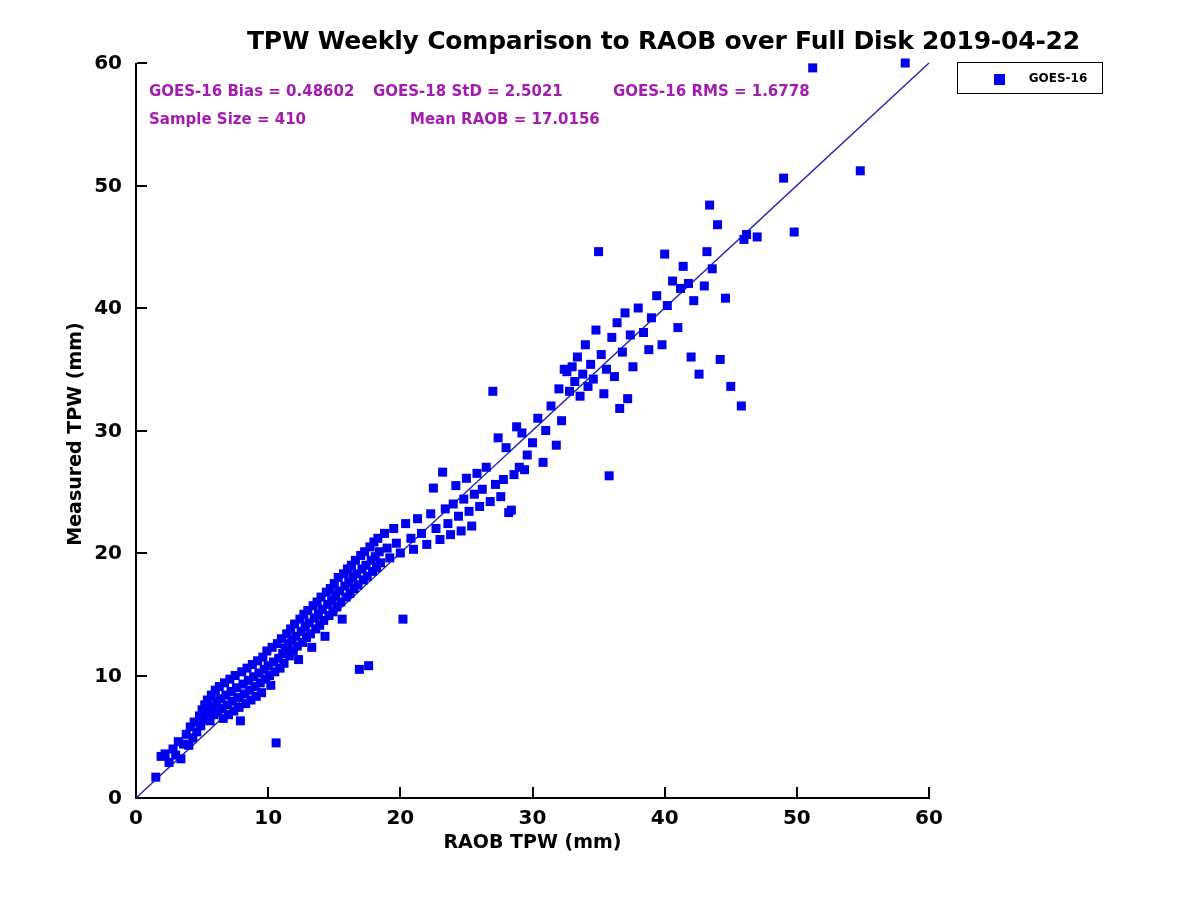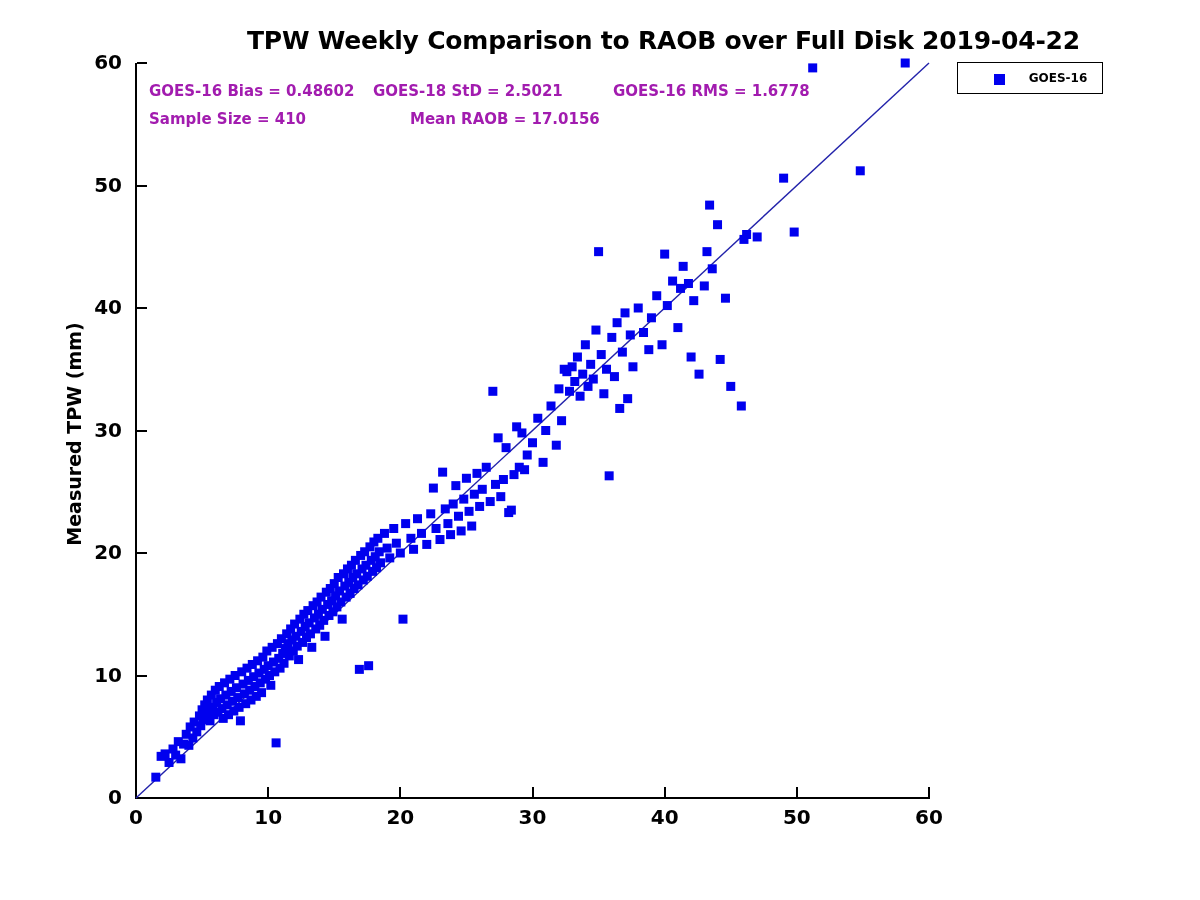--- a/index.html
+++ b/index.html
@@ -475,20 +475,21 @@
         <rect x="742.11" y="230" width="9" height="9" fill="#0000ee"></rect>
         <rect x="752.6833333333333" y="232.45000000000005" width="9" height="9" fill="#0000ee"></rect>
         <rect x="779.1166666666667" y="173.64999999999998" width="9" height="9" fill="#0000ee"></rect>
         <rect x="789.6899999999999" y="227.54999999999995" width="9" height="9" fill="#0000ee"></rect>
         <rect x="808.1933333333334" y="63.39999999999998" width="9" height="9" fill="#0000ee"></rect>
         <rect x="855.7733333333333" y="166.29999999999995" width="9" height="9" fill="#0000ee"></rect>
         <rect x="900.71" y="58.5" width="9" height="9" fill="#0000ee"></rect>
       </g>
   </svg>
 
+  <div id="xlabel">RAOB TPW (mm)</div>
   <div id="ylabel">Measured TPW (mm)</div>
 
   <div id="stats-container">
       <div class="stat" style="left: 149px; top: 82px;">GOES-16 Bias = 0.48602</div>
       <div class="stat" style="left: 373px; top: 82px;">GOES-18 StD = 2.5021</div>
       <div class="stat" style="left: 613px; top: 82px;">GOES-16 RMS = 1.6778</div>
       <div class="stat" style="left: 149px; top: 110px;">Sample Size = 410</div>
       <div class="stat" style="left: 373px; top: 110px; margin-left: 37px;">Mean RAOB = 17.0156</div>
     </div>
 

